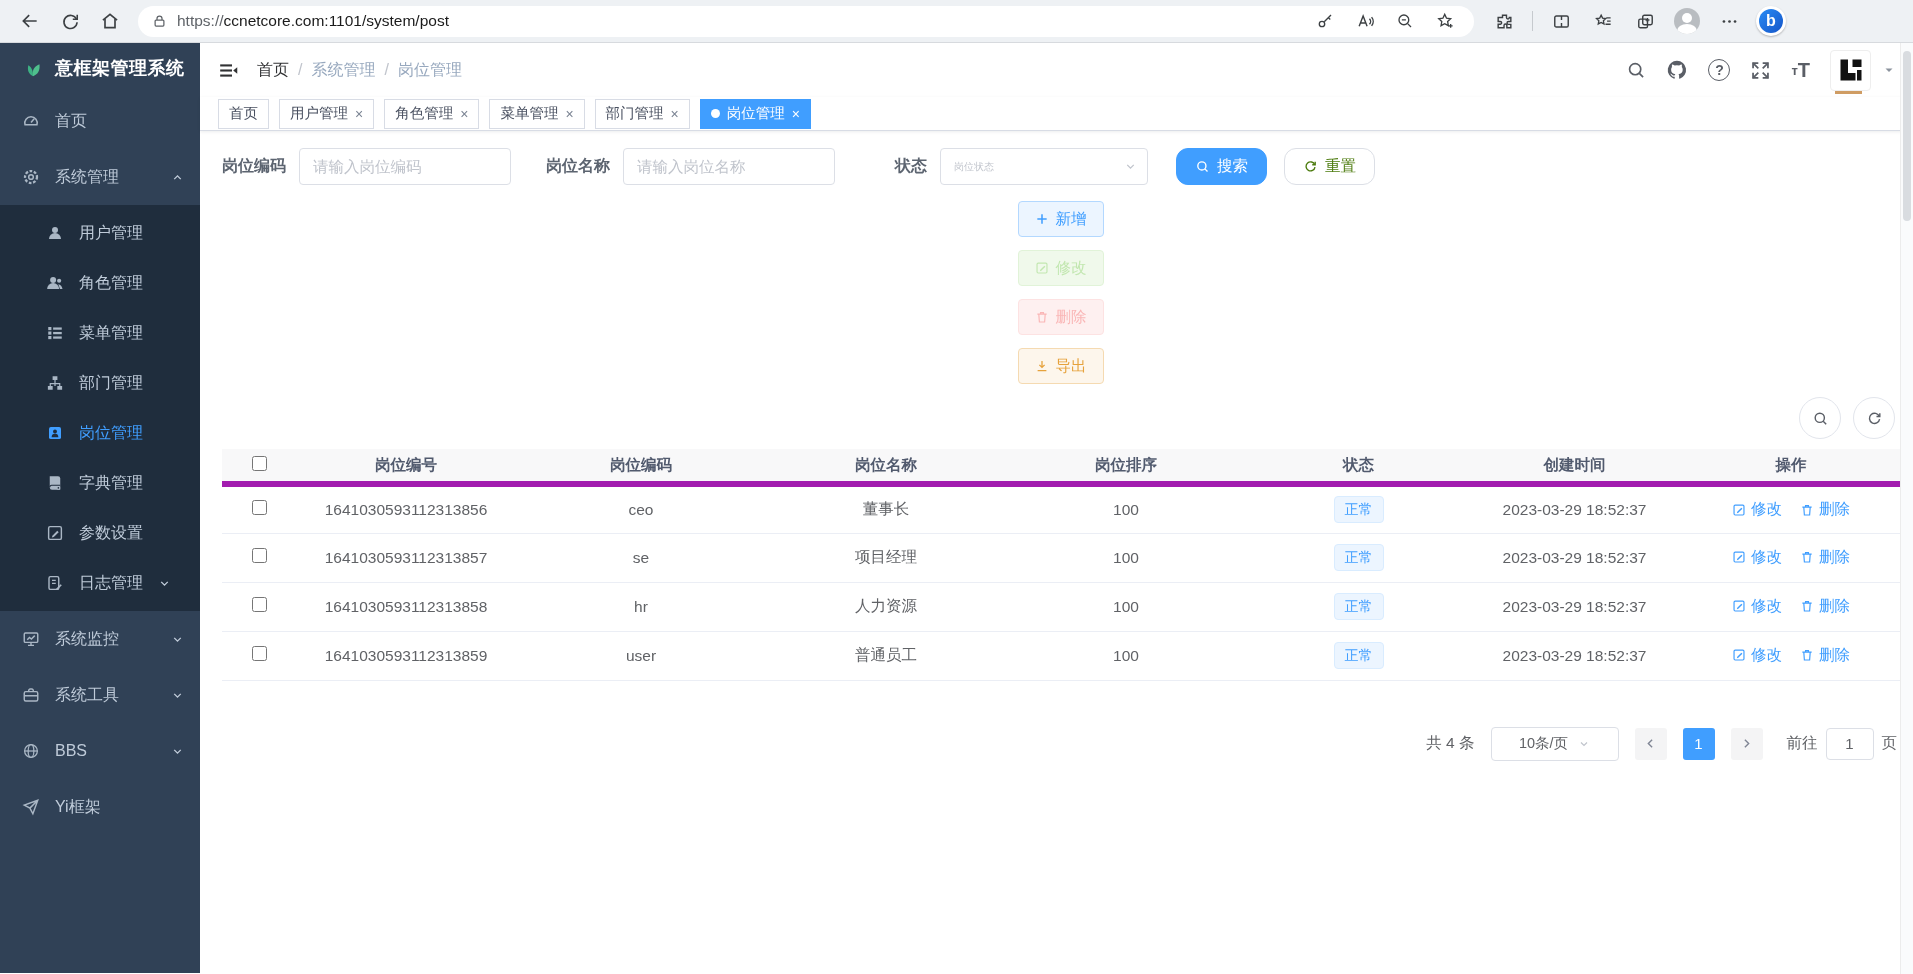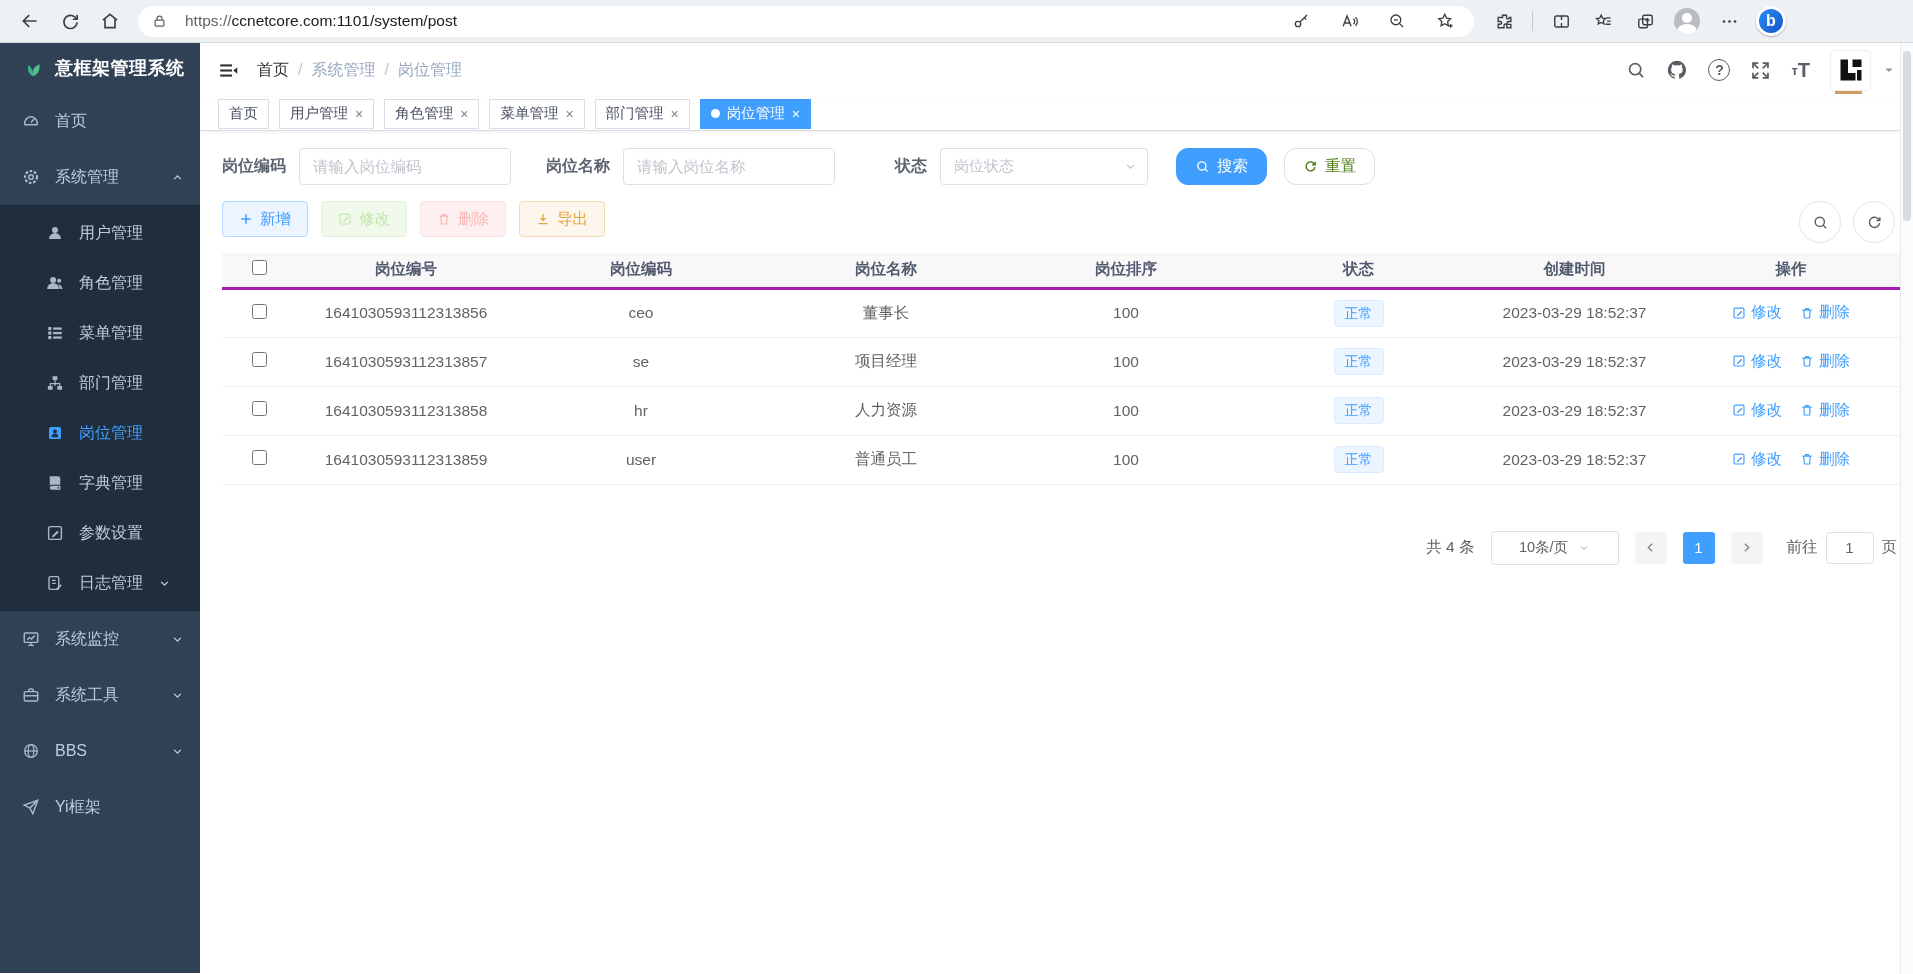--- a/index.html
+++ b/index.html
@@ -3,21 +3,21 @@
 <meta charset="utf-8">
 <style>
   * { box-sizing: border-box; margin: 0; padding: 0; }
   html, body { width: 1913px; height: 974px; overflow: hidden; }
   body { font-family: "Liberation Sans", "DejaVu Sans", sans-serif; background: #fff; color: #606266; }
   svg { display: block; }
 
   
   .browser-bar { height: 43px; background: #eef1f4; border-bottom: 1px solid #d7dade; display: flex; align-items: center; padding: 0 12px; gap: 4px; }
   .b-btn { width: 36px; height: 34px; display: flex; align-items: center; justify-content: center; color: #3c4043; border-radius: 6px; flex: 0 0 auto; }
-  .url-pill { width: 1336px; height: 31px; background: #fff; border-radius: 16px; display: flex; align-items: center; padding: 0 14px; gap: 18px; margin: 0 6px; flex: 0 0 auto; }
+  .url-pill { width: 1336px; height: 31px; background: #fff; border-radius: 16px; display: flex; align-items: center; padding: 0 14px; gap: 10px; margin: 0 6px; flex: 0 0 auto; }
   .url-text { flex: 1; font-size: 15.5px; white-space: nowrap; overflow: hidden; }
   .url-text .dim { color: #5f6368; }
   .url-text .host { color: #1b1b1b; }
   .pill-ico { width: 30px; height: 28px; display: flex; align-items: center; justify-content: center; color: #3c4043; flex: 0 0 auto; }
   .chrome-right { display: flex; align-items: center; gap: 6px; margin-left: 2px; }
   .vdiv { width: 1px; height: 20px; background: #c6cace; margin: 0 4px; }
   .edge-avatar { width: 26px; height: 26px; border-radius: 50%; background: #b9bdc1; position: relative; overflow: hidden; }
   .edge-avatar::before { content: ""; position: absolute; left: 8px; top: 5px; width: 10px; height: 10px; border-radius: 50%; background: #fff; }
   .edge-avatar::after { content: ""; position: absolute; left: 3px; top: 16px; width: 20px; height: 14px; border-radius: 50%; background: #fff; }
   .bing-badge { width: 30px; height: 30px; border-radius: 50%; background: #fff; display: flex; align-items: center; justify-content: center; box-shadow: 0 1px 2px rgba(0,0,0,.25); }
@@ -64,39 +64,39 @@
   .tag.active { background: #409eff; border-color: #409eff; color: #fff; }
   .tag.active .x { color: #fff; }
   .tag.active::before { content: ""; width: 9px; height: 9px; border-radius: 50%; background: #fff; }
 
   
   .content { padding: 17px 14px 0 22px; position: relative; }
   .filter-row { display: flex; align-items: center; }
   .f-label { font-size: 16px; font-weight: bold; color: #5c6470; margin-right: 13px; white-space: nowrap; }
   .f-input { width: 212px; height: 37px; border: 1px solid #dcdfe6; border-radius: 4px; padding: 0 13px; font-size: 15.5px; color: #606266; font-family: inherit; outline: none; }
   .f-input::placeholder { color: #c0c4cc; }
-  .f-select { width: 208px; height: 37px; border: 1px solid #dcdfe6; border-radius: 4px; padding: 0 10px 0 13px; display: flex; align-items: center; justify-content: space-between; color: #c0c4cc; font-size: 15px; cursor: pointer; }
+  .f-select { width: 208px; height: 37px; border: 1px solid #dcdfe6; border-radius: 4px; padding: 0 10px 0 13px; display: flex; align-items: center; justify-content: space-between; color: #c0c4cc; font-size: 10px; cursor: pointer; }
   .f-select .sel-arrow { color: #c0c4cc; }
   .gap1 { width: 35px; } .gap2 { width: 60px; } .gap3 { width: 28px; }
   .btn { height: 37px; border-radius: 12px; font-size: 15.5px; display: inline-flex; align-items: center; gap: 7px; padding: 0 18px; cursor: pointer; border: 1px solid transparent; font-family: inherit; }
   .btn-primary { background: #409eff; color: #fff; border-color: #409eff; }
   .btn-default { background: #fff; color: #4d7c0f; border-color: #dcdfe6; margin-left: 17px; }
 
-  .toolbar-row { display: flex; align-items: flex-start; gap: 13px; margin-top: 16px; }
+  .toolbar-row { display: flex; align-items: center; gap: 13px; margin-top: 16px; flex-direction: column; }
   .btn-sm { height: 36px; padding: 0 16px; border-radius: 4px; font-size: 15.5px; display: inline-flex; align-items: center; gap: 7px; cursor: pointer; border: 1px solid transparent; font-family: inherit; }
   .plain-primary { color: #409eff; background: #ecf5ff; border-color: #b3d8ff; }
   .plain-success { color: #c2e7b0; background: #f0f9eb; border-color: #e1f3d8; cursor: not-allowed; }
   .plain-danger  { color: #fab6b6; background: #fef0f0; border-color: #fde2e2; cursor: not-allowed; }
   .plain-warning { color: #e6a23c; background: #fdf6ec; border-color: #f5dab1; }
   .toolbar-right { margin-left: auto; display: flex; gap: 12px; padding-right: 4px; }
   .circle-btn { width: 42px; height: 42px; border-radius: 50%; border: 1px solid #e2e5ec; background: #fff; color: #5a5e66; display: flex; align-items: center; justify-content: center; cursor: pointer; }
 
   
   table.grid { width: 100%; border-collapse: collapse; margin-top: 10px; table-layout: fixed; }
-  .grid th { background: #f8f8f9; color: #515a6e; font-size: 15.5px; font-weight: bold; height: 35px; text-align: center; border-bottom: 3px solid #a21caf; }
+  .grid th { background: #f8f8f9; color: #515a6e; font-size: 15.5px; font-weight: bold; height: 35px; text-align: center; border-bottom: 6px solid #a21caf; }
   .grid td { height: 49px; text-align: center; font-size: 15.5px; color: #606266; border-bottom: 1px solid #ebeef5; background: #fff; }
   .grid input[type=checkbox] { width: 15px; height: 15px; accent-color: #409eff; }
   .col-cb { width: 74px; } .col-id { width: 220px; } .col-code { width: 250px; } .col-name { width: 240px; }
   .col-sort { width: 240px; } .col-status { width: 225px; } .col-time { width: 207px; } .col-ops { width: 226px; }
   .badge { display: inline-block; padding: 0 10px; height: 27px; line-height: 25px; background: #ecf5ff; border: 1px solid #d9ecff; border-radius: 4px; color: #409eff; font-size: 14px; }
   .op-link { color: #409eff; display: inline-flex; align-items: center; gap: 5px; cursor: pointer; margin: 0 9px; font-size: 15.5px; }
 
   
   .pagination { display: flex; align-items: center; justify-content: flex-end; margin-top: 46px; gap: 10px; font-size: 15.5px; color: #606266; padding-right: 2px; }
   .pg-total { margin-right: 6px; }

